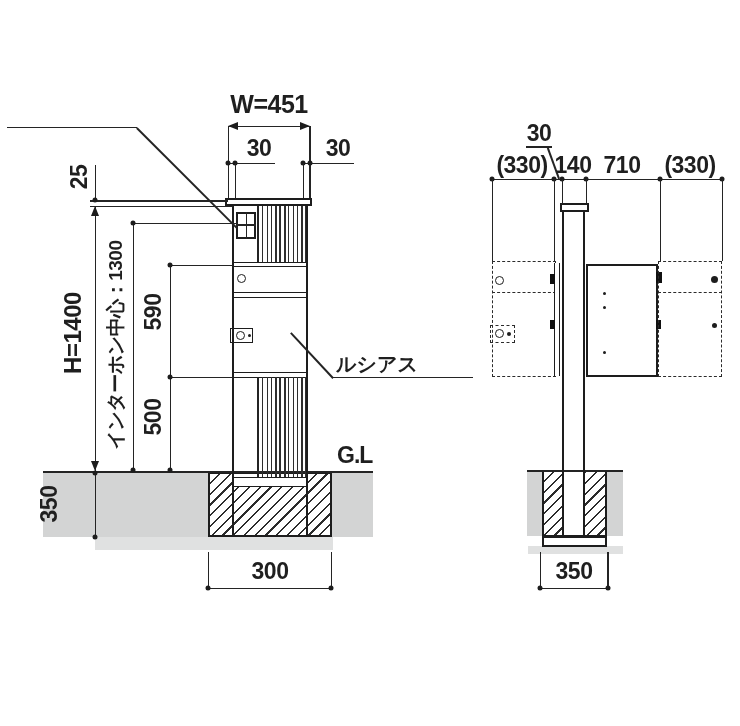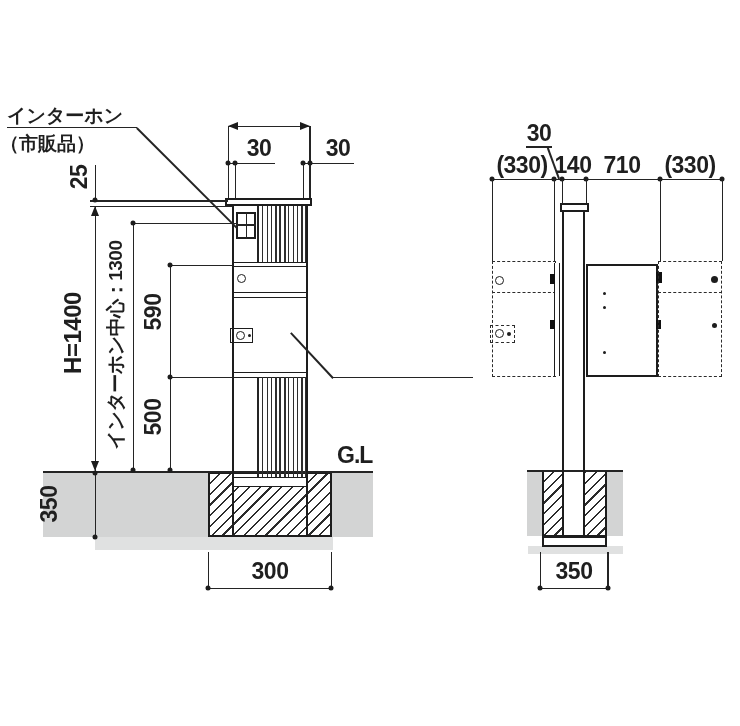--- a/index.html
+++ b/index.html
@@ -62,20 +62,21 @@
   <div class="fcirc" style="left:248px;top:334px;width:3px;height:3px;"></div>
   <div class="rail" style="left:233px;top:372px;width:74px;height:5.5px;"></div>
 
   <div class="slats" style="left:258px;top:377px;width:49px;height:101px;"></div>
   <div class="vl" style="left:257px;top:377px;height:101px;"></div>
   <div class="rail" style="left:233px;top:477px;width:74px;height:10px;"></div>
 
   <div class="vl thk" style="left:232px;top:206px;width:2px;height:331px;"></div>
   <div class="vl thk" style="left:306px;top:206px;width:2px;height:331px;"></div>
 
+  <div class="lab" style="left:269px;top:104px;font-size:25px;">W=451</div>
   <div class="hl" style="left:228px;top:125.5px;width:82px;"></div>
   <div class="arrL" style="left:228px;top:126px;"></div>
   <div class="arrR" style="left:310px;top:126px;"></div>
   <div class="vl" style="left:227.5px;top:126px;height:72px;"></div>
   <div class="vl" style="left:309px;top:126px;height:72px;"></div>
 
   <div class="lab" style="left:259px;top:148px;">30</div>
   <div class="hl" style="left:228px;top:162.5px;width:47px;"></div>
   <div class="dot" style="left:228px;top:163px;"></div>
   <div class="dot" style="left:235px;top:163px;"></div>
@@ -118,27 +119,26 @@
   <div class="dot" style="left:95px;top:537px;"></div>
   <div class="rlab" style="left:49px;top:504px;">350</div>
 
   <div class="vl" style="left:207.5px;top:552px;height:37px;"></div>
   <div class="vl" style="left:330.5px;top:552px;height:37px;"></div>
   <div class="hl" style="left:208px;top:587.5px;width:124px;"></div>
   <div class="dot" style="left:208px;top:588px;"></div>
   <div class="dot" style="left:331px;top:588px;"></div>
   <div class="lab" style="left:270px;top:571px;">300</div>
 
-  <div class="jtext" style="left:7px;top:103px;">インターホン</div>
-  <div class="jtext" style="left:0px;top:131px;">（市販品）</div>
   <div class="hl" style="left:7px;top:126.5px;width:130px;"></div>
   <div class="diag" style="left:137px;top:127px;width:142px;transform:rotate(45deg);"></div>
 
   <div class="diag" style="left:291px;top:332px;width:62px;transform:rotate(47deg);"></div>
   <div class="hl" style="left:333px;top:376.5px;width:140px;"></div>
+  <div class="jtext" style="left:336px;top:351px;font-size:20px;">ルシアス</div>
 
   <div class="jtext" style="left:337px;top:442px;font-size:23px;letter-spacing:-1px;">G.L</div>
 
   <div class="ground" style="left:527px;top:470px;width:15px;height:66px;"></div>
   <div class="ground" style="left:607px;top:470px;width:16px;height:66px;"></div>
   <div class="substrate" style="left:528px;top:546px;width:95px;height:8px;"></div>
   <div class="box hatch" style="left:542px;top:470px;width:65px;height:67px;"></div>
   <div class="abs" style="left:564px;top:472px;width:20px;height:63px;background:#fff;"></div>
   <div class="hl" style="left:527px;top:469.5px;width:96px;height:2px;"></div>
   <div class="box" style="left:542px;top:536px;width:65px;height:11px;"></div>

